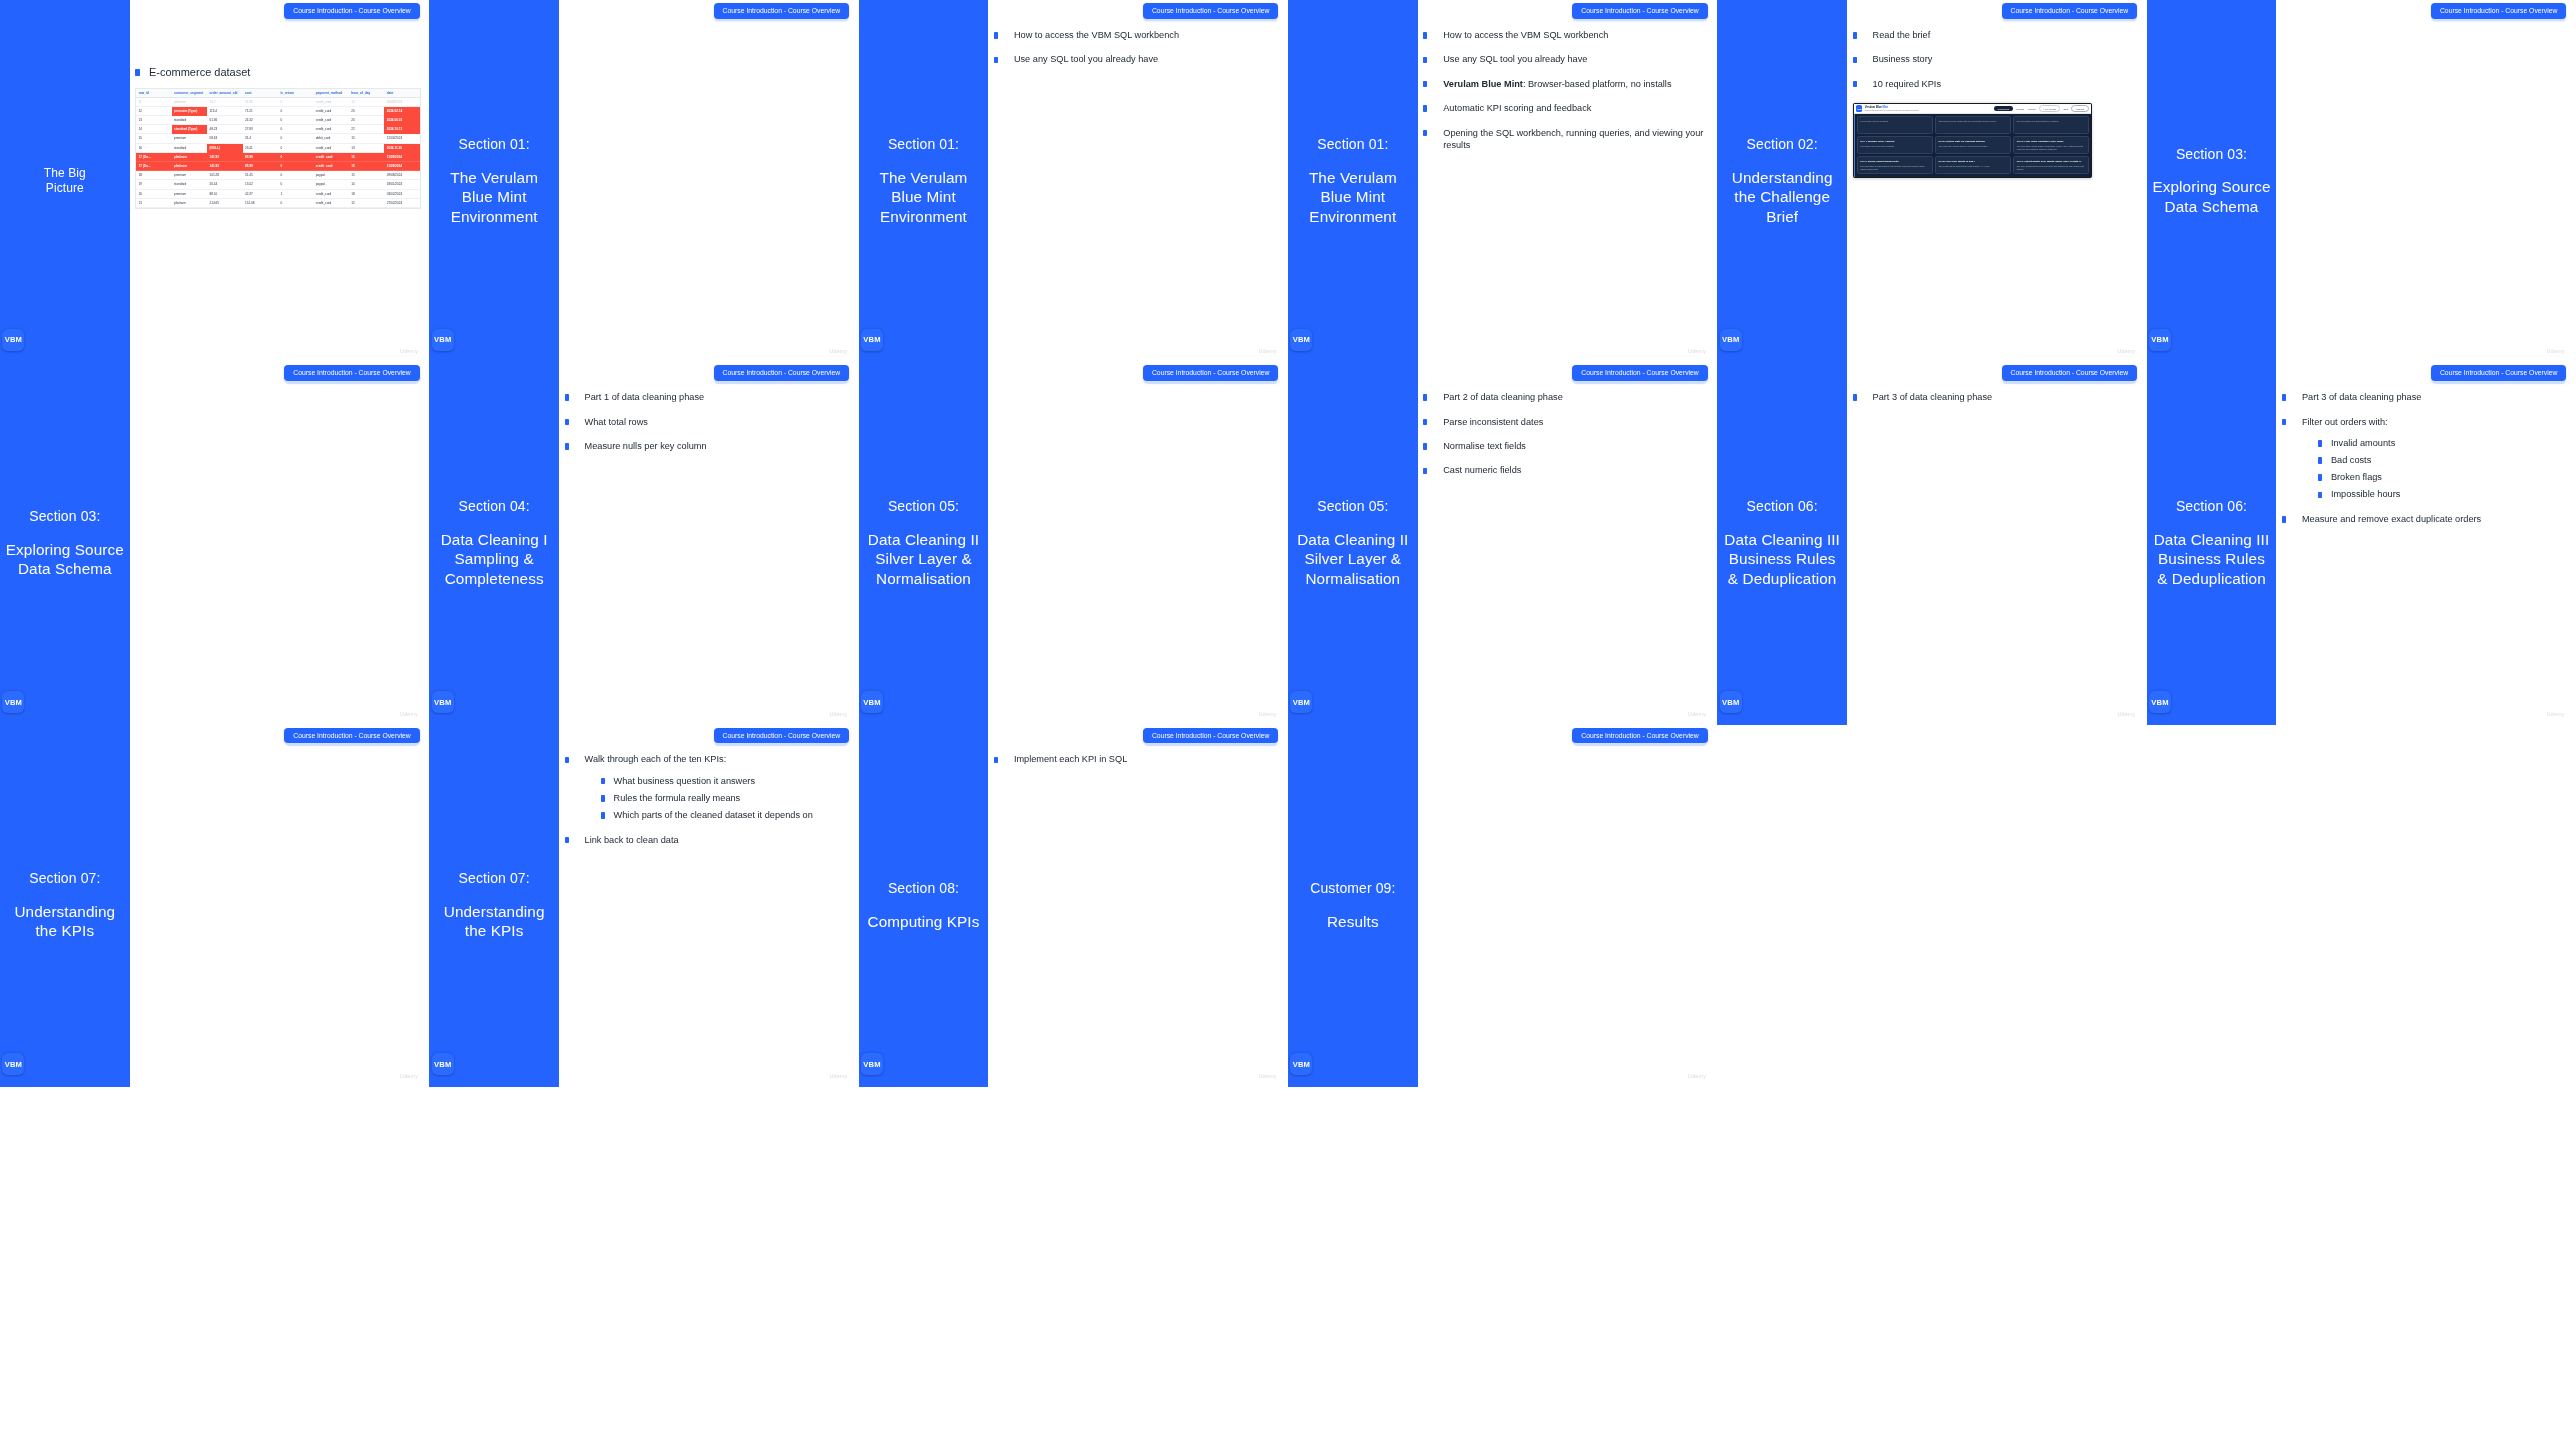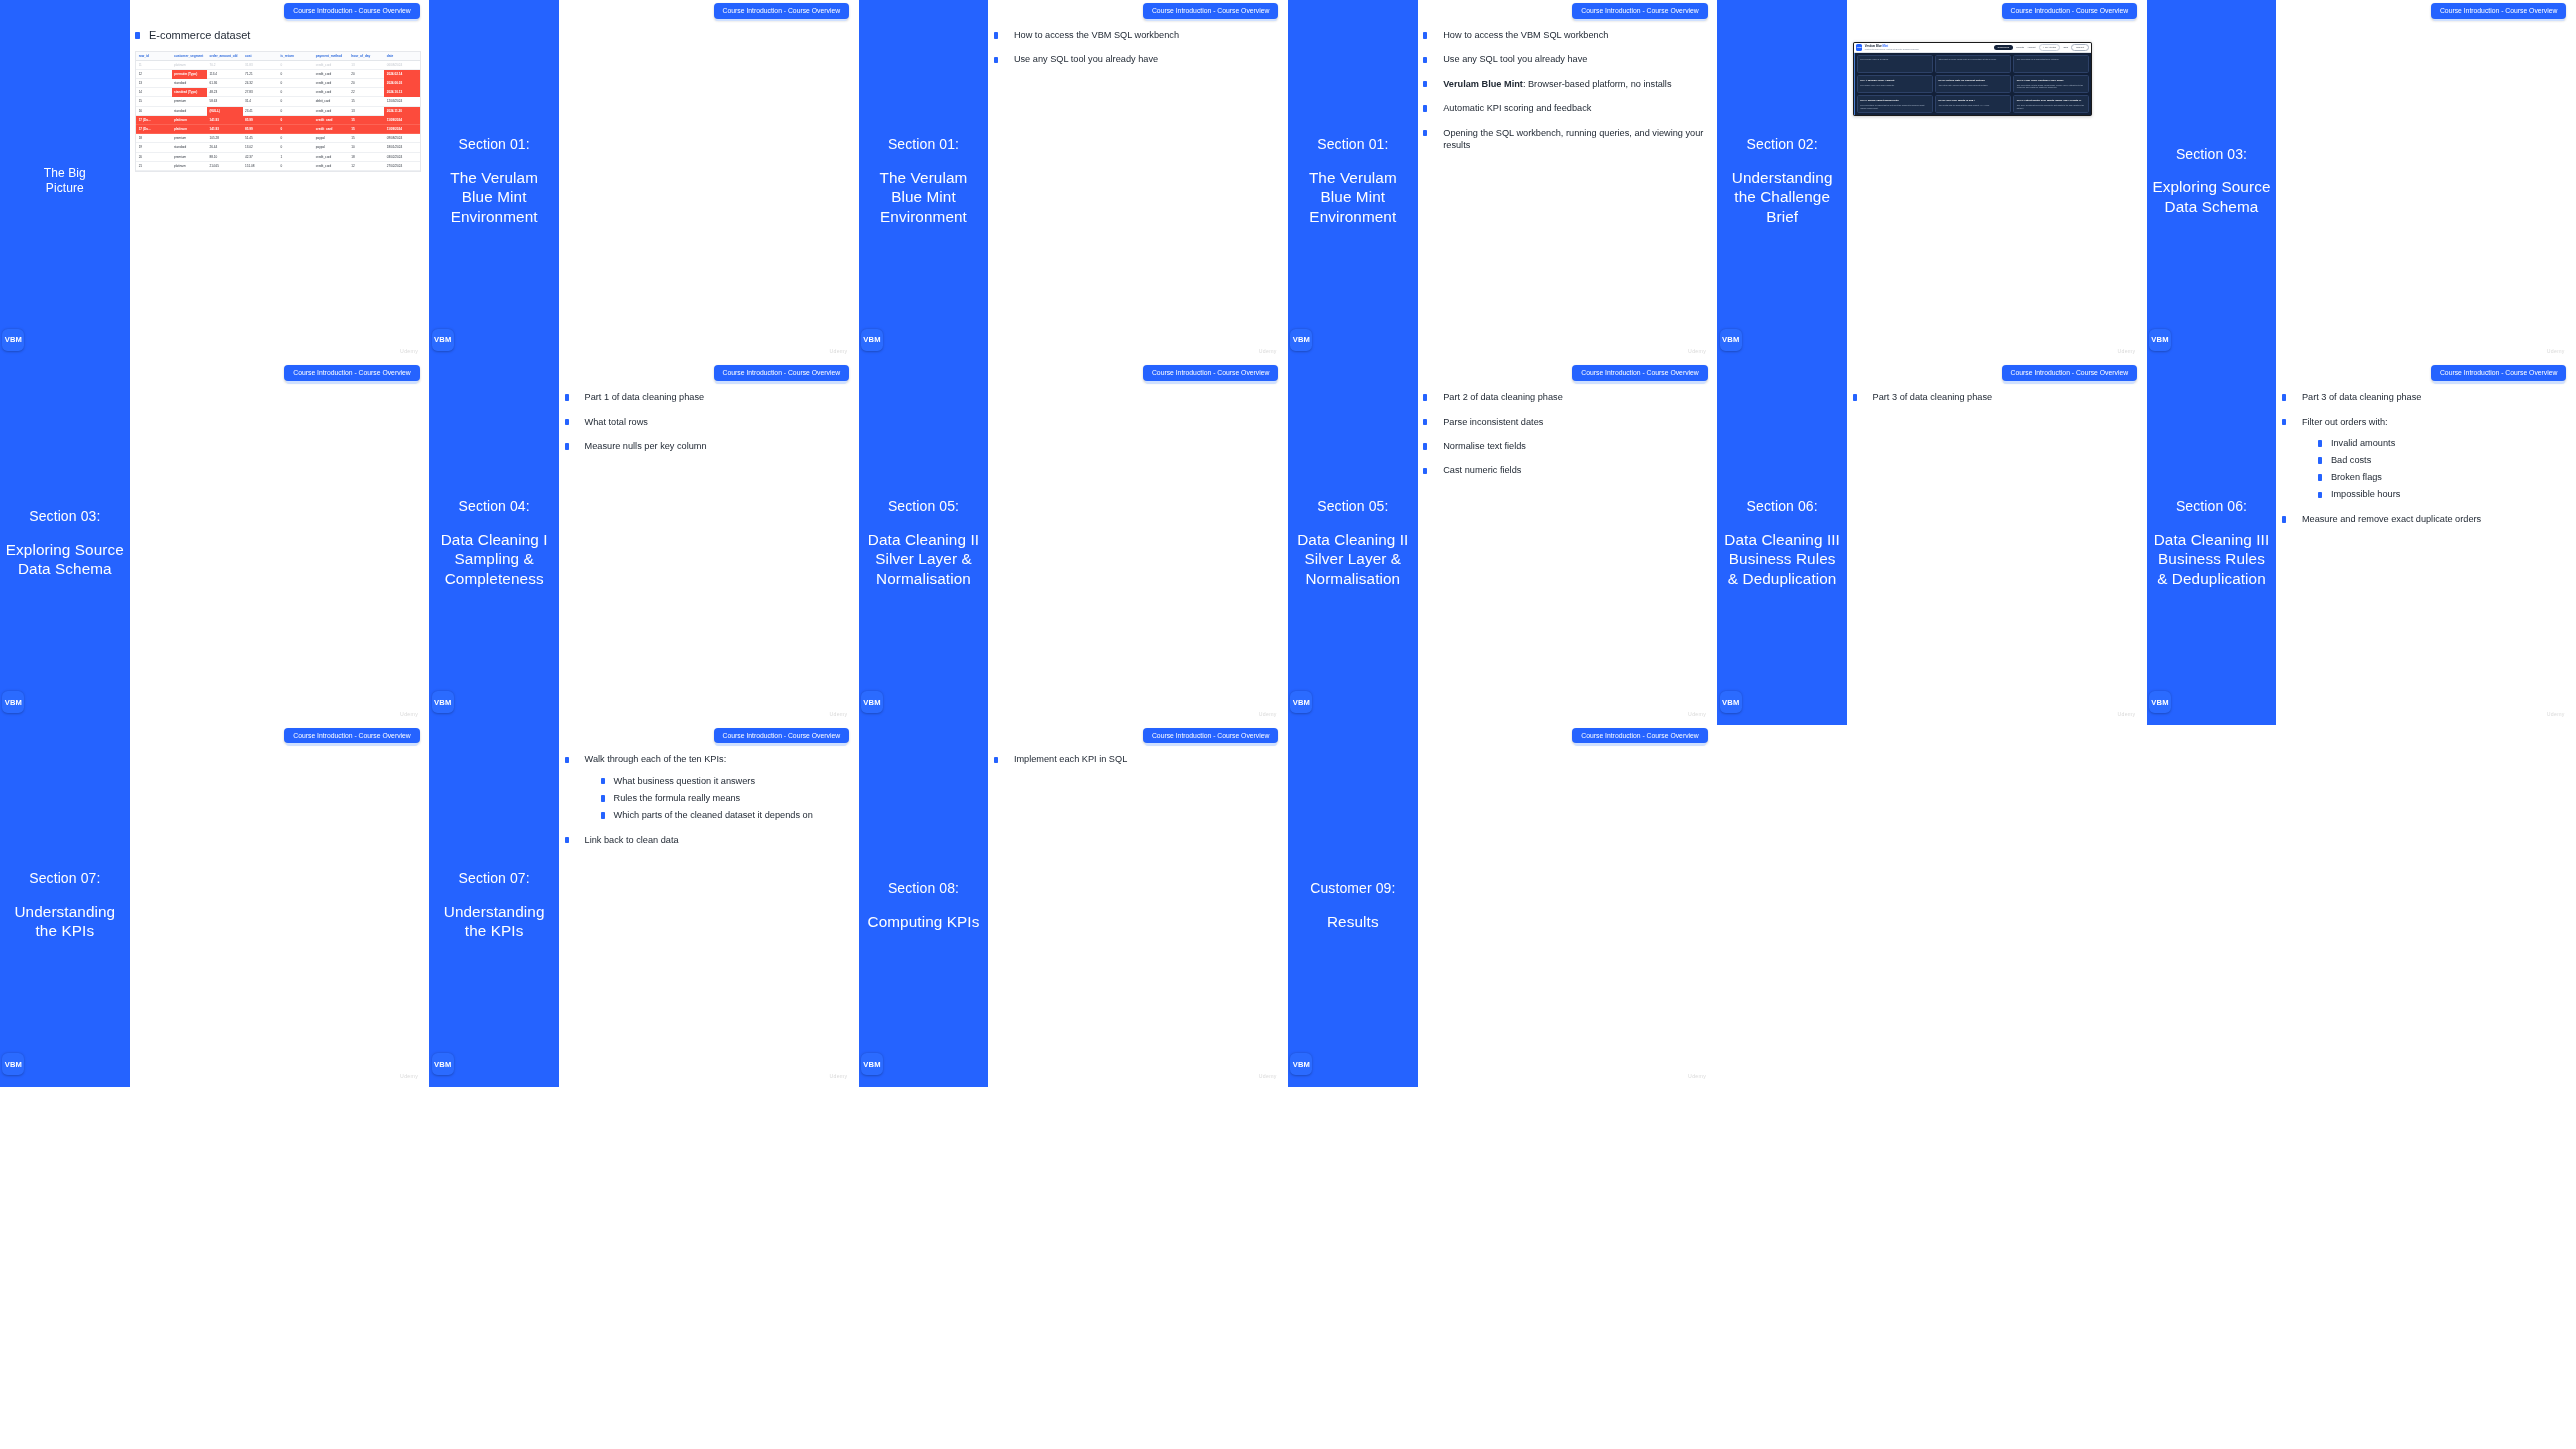--- a/index.html
+++ b/index.html
@@ -135,20 +135,21 @@
     letter-spacing: 0.3px;
   }
 
   
   .slide-heading {
     position: relative;
     padding-left: 13.7px;
     font-size: 11px;
     color: #1f2733;
     margin-bottom: 9.7px;
+    margin-top: 37px;
   }
   .slide-heading::before {
     content:"";
     position:absolute; left:0; top:3.2px;
     width:4.4px; height:7.2px; background:#2563FF; border-radius:0.8px;
   }
   .dtable-wrap {
     width: 100%;
     border: 0.8px solid #e6e8ec;
     background: #fff;
@@ -476,20 +477,25 @@
       <div class="slide-inner">
         <div class="header-pill">Course Introduction - Course Overview</div>
         <div class="side-panel">
           <div class="side-title">
             <span class="sec-num">Section 02:</span>
             <span class="sec-name">Understanding the Challenge Brief</span>
           </div>
           <div class="vbm-badge">VBM</div>
         </div>
         <div class="body-area">
+          <ul class="bullets">
+            <li>Read the brief</li>
+            <li>Business story</li>
+            <li>10 required KPIs</li>
+          </ul>
           <div class="shot">
             <div class="shot-top">
               <div class="shot-logo">VBM</div>
               <div class="shot-brand">Verulam Blue <span class="mint">Mint</span><span class="sub">Master Data Engineering &amp; Analytics with Expertly Designed Challenges</span></div>
               <div class="shot-nav">
                 <div class="shot-tab active">Challenges</div>
                 <div class="shot-tab">Results</div>
                 <div class="shot-tab">Account</div>
                 <div class="shot-chip">✓ Pro Activated</div>
                 <div class="shot-tab">Sam</div>

